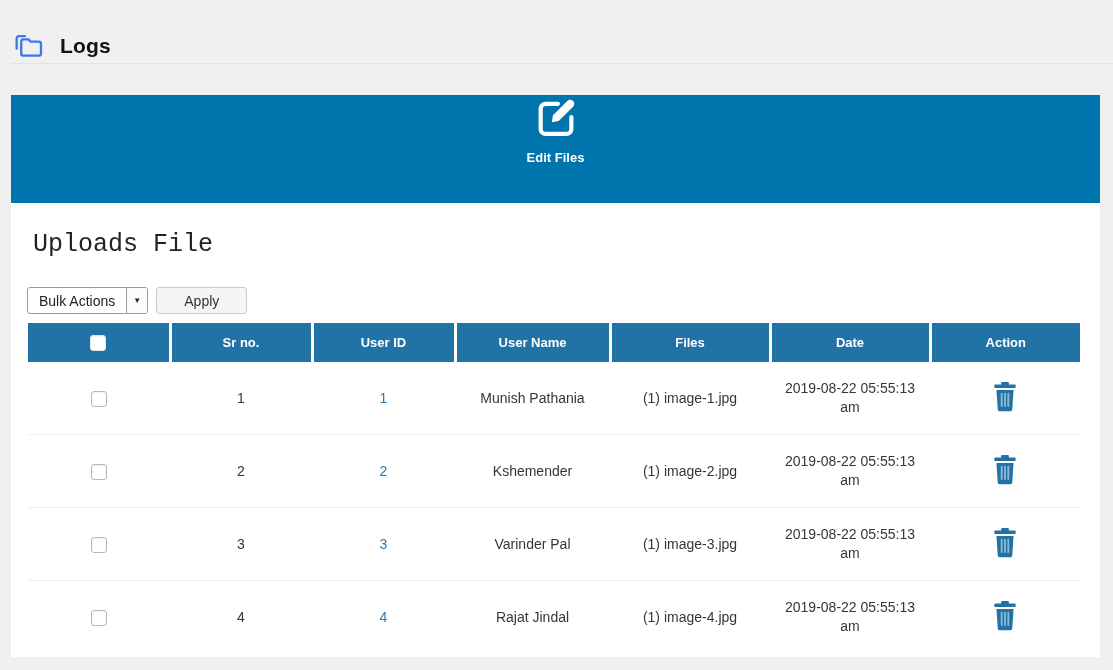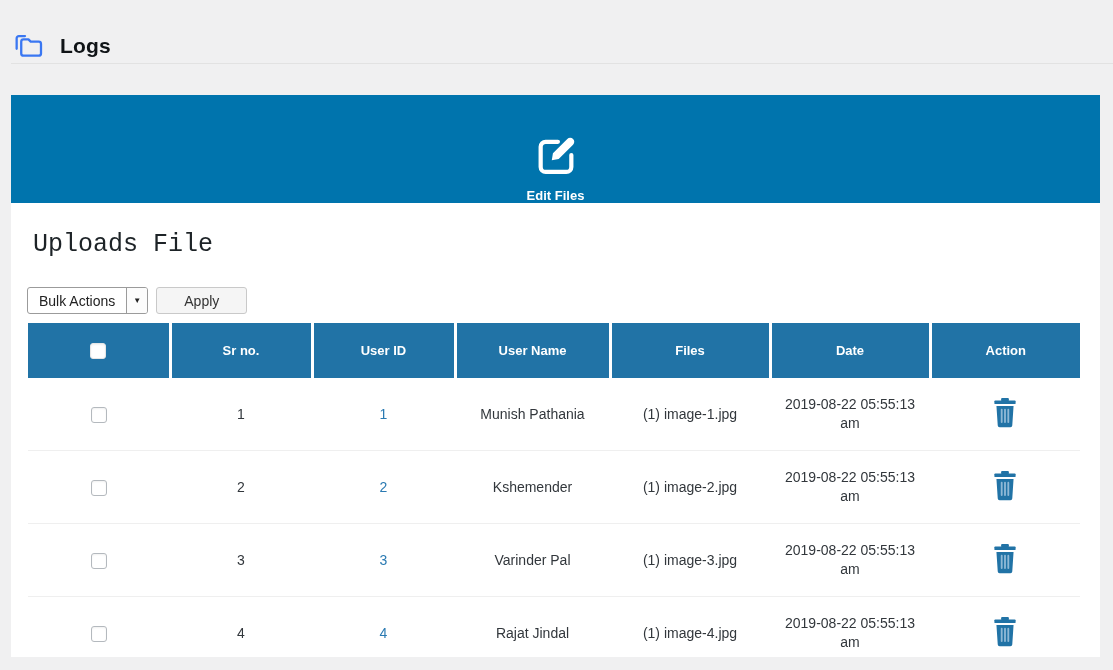--- a/index.html
+++ b/index.html
@@ -25,21 +25,21 @@
     position:absolute; top:63px; left:11px; right:0;
     height:1px; background:#e2e2e2;
   }
   
   .tabbar {
     position:absolute; top:95px; left:11px; width:1089px; height:108px;
     display:flex; background:#0074ad;
   }
   .tab {
     flex:1; display:flex; flex-direction:column;
-    align-items:center; justify-content:flex-end; gap:9px;
+    align-items:center; justify-content:flex-start; gap:9px;
     cursor:pointer;
   }
   .tab + .tab { border-left:2px solid rgba(255,255,255,.35); }
   .tab.active { background:#175a8c; border-right:3px solid #0074ad; }
   .tab-icon { width:48px; height:46px; display:block; }
   .tab-label { color:#ffffff; font-size:13px; font-weight:bold; }
   
   .panel {
     position:absolute; top:203px; left:11px; width:1089px; height:454px;
     background:#ffffff;
@@ -80,21 +80,21 @@
   }
   .logs-table col.c0 { width:142px; }
   .logs-table col.c1 { width:142px; }
   .logs-table col.c2 { width:143px; }
   .logs-table col.c3 { width:155px; }
   .logs-table col.c4 { width:160px; }
   .logs-table col.c5 { width:160px; }
   .logs-table col.c6 { width:150px; }
   .logs-table thead th {
     background:#2173a6; color:#ffffff; font-size:13px; font-weight:bold;
-    height:39px; text-align:center; padding:8px;
+    height:39px; text-align:center; padding:0;
   }
   .logs-table thead th:not(:last-child) { border-right:3px solid #ffffff; }
   .logs-table tbody td {
     height:72px; text-align:center; vertical-align:middle;
     font-size:14px; color:#32373c; padding:0 8px;
     word-wrap:break-word;
   }
   .logs-table tbody tr:not(:last-child) td { border-bottom:1px solid #efefef; }
   .cell-sr { color:#26292c; }
   .user-id-link { color:#2a7ab2; text-decoration:none; cursor:pointer; }

